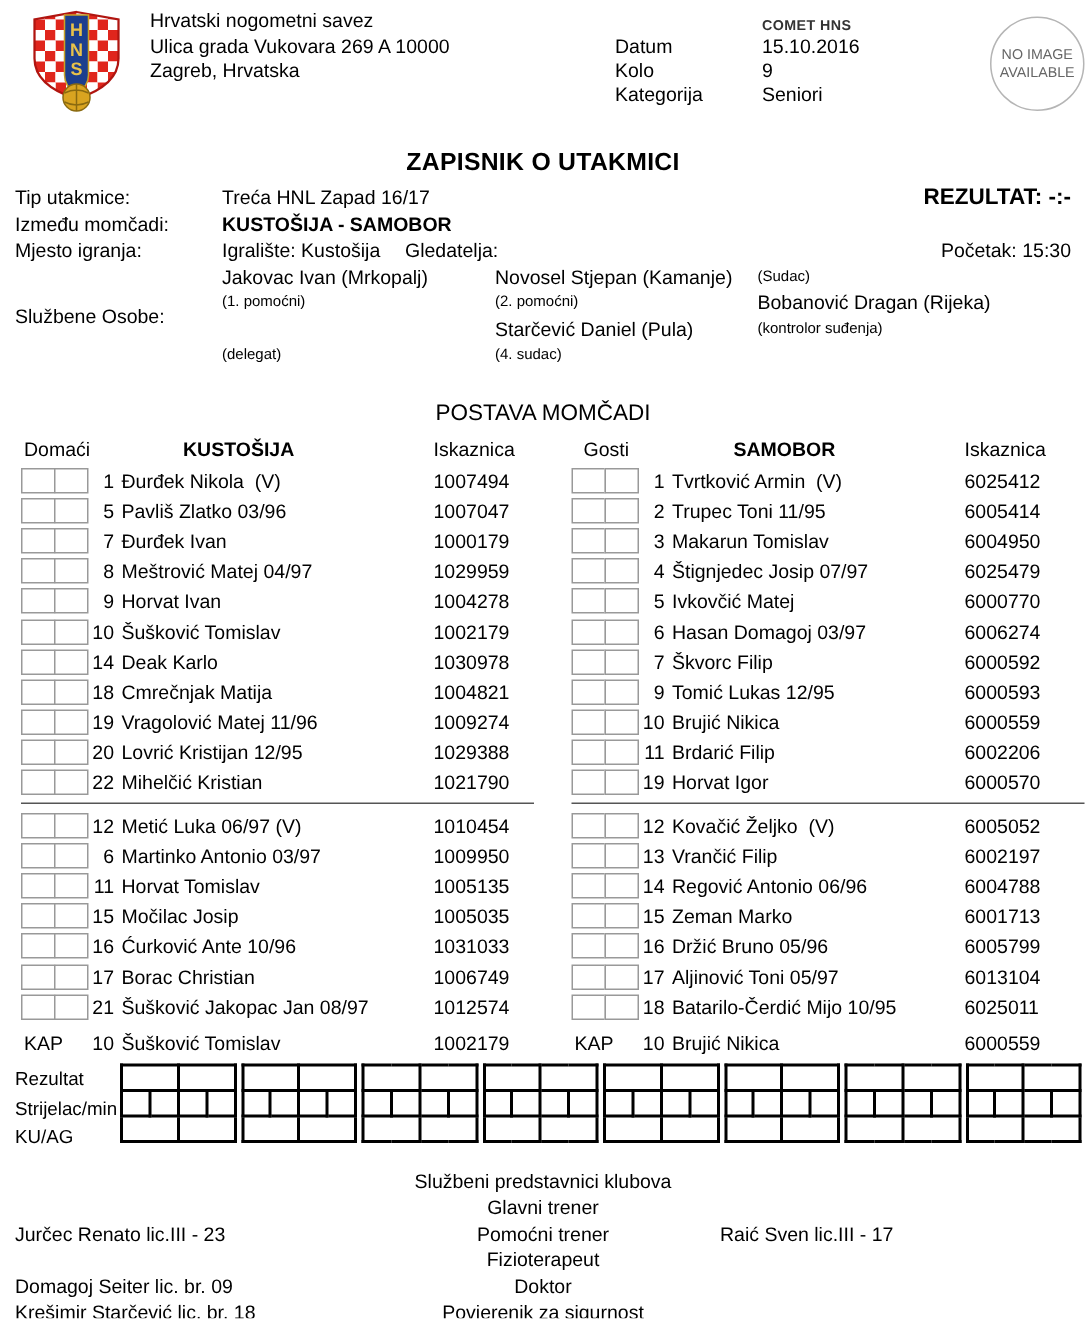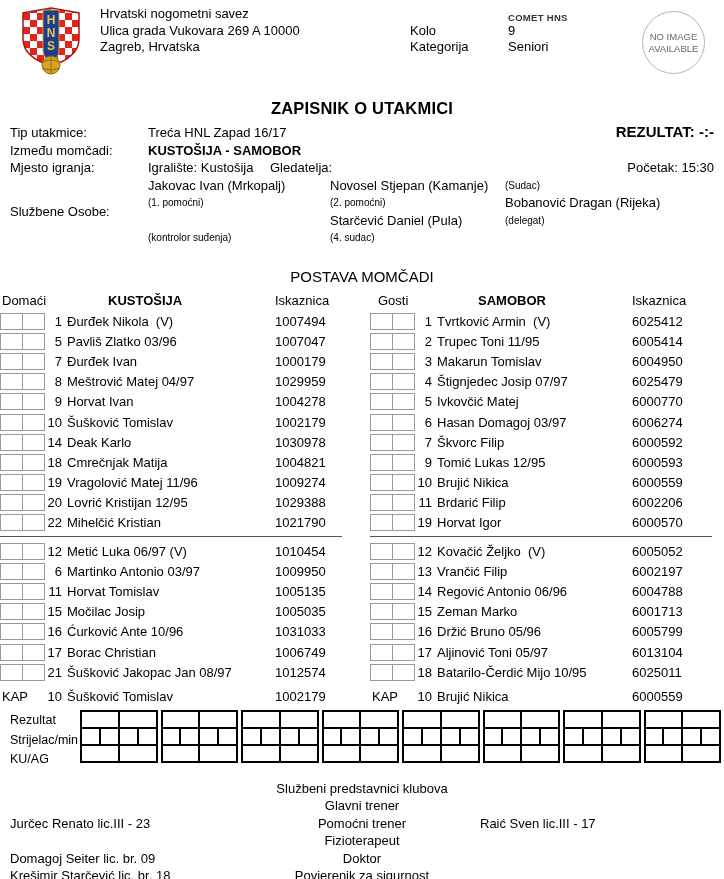--- a/index.html
+++ b/index.html
@@ -14,41 +14,41 @@
   }
   
   .header { position: relative; height: 76px; }
   .logo { position: absolute; left: 16px; top: 6px; }
   .org { position: absolute; left: 100px; top: 6px; line-height: 16.5px; }
   .meta { position: absolute; left: 410px; top: 8px; line-height: 16px; }
   .meta-row { display: flex; }
   .meta-label { width: 98px; flex: none; }
   .comet { font-size: 9.5px; font-weight: bold; color: #333; letter-spacing: .3px; padding-top: 2px; height: 15px; }
   .noimg {
-    position: absolute; left: 642px; top: 11px; width: 63px; height: 63px;
+    position: absolute; left: 660px; top: 11px; width: 63px; height: 63px;
     border: 1px solid #b5b5b5; border-radius: 50%;
     display: flex; flex-direction: column; align-items: center; justify-content: center;
     font-size: 9.5px; color: #666; line-height: 11.5px; text-align: left;
   }
   .title { text-align: center; font-size: 16.5px; font-weight: bold; letter-spacing: .2px; height: 20px; margin-top: 23px; }
   
   .match-info { margin-top: 4px; padding: 0 10px; }
   .mi-row { display: flex; line-height: 17.5px; align-items: baseline; }
   .mi-label { width: 138px; flex: none; }
   .mi-bold { font-weight: bold; }
   .mi-venue { width: 122px; flex: none; }
   .mi-right { margin-left: auto; }
   .rezultat { font-weight: bold; font-size: 15px; white-space: pre; }
   .off-wrap { display: flex; align-items: center; }
   .off-grid { display: grid; grid-template-columns: 182px 175px 1fr; }
   .off-name { line-height: 17.5px; }
   .off-role { font-size: 10px; line-height: 17px; }
   
   .lineup-title { text-align: center; font-size: 15px; font-weight: normal; margin: 22px 0 6px 0; }
-  .teams { display: flex; padding-left: 0; }
+  .teams { display: flex; padding-left: 14px; }
   .team { width: 346px; position: relative; }
   .team--away { margin-left: 24px; }
   .thead { position: relative; height: 20px; line-height: 20px; }
   .thead .side { position: absolute; left: 2px; }
   .team--away .thead .side { left: 8px; }
   .thead .tname { position: absolute; left: 60px; font-weight: bold; margin-left: 48px; }
   .tcard-col { position: absolute; left: 275px; }
   .team--away .tcard-col { left: 262px; }
   .prow { position: relative; height: 20.2px; display: flex; align-items: center; }
   .cb { width: 23px; height: 17px; border: 1px solid #999; flex: none; background: #fff; }
@@ -104,20 +104,24 @@
       <div>Hrvatski nogometni savez</div>
       <div>Ulica grada Vukovara 269 A 10000</div>
       <div>Zagreb, Hrvatska</div>
     </div>
     <div class="meta">
       <div class="meta-row">
         <span class="meta-label"></span>
         <span class="comet">COMET HNS</span>
       </div>
       <div class="meta-row">
+        <span class="meta-label">Datum</span>
+        <span>15.10.2016</span>
+      </div>
+      <div class="meta-row">
         <span class="meta-label">Kolo</span>
         <span>9</span>
       </div>
       <div class="meta-row">
         <span class="meta-label">Kategorija</span>
         <span>Seniori</span>
       </div>
     </div>
     <div class="noimg">
       <span>NO IMAGE</span>
@@ -147,22 +151,22 @@
       <span class="mi-label" style="line-height:17.5px">Službene Osobe:</span>
       <div class="off-grid">
         <span class="off-name">Jakovac Ivan (Mrkopalj)</span>
         <span class="off-name">Novosel Stjepan (Kamanje)</span>
         <span class="off-role">(Sudac)</span>
         <span class="off-role">(1. pomoćni)</span>
         <span class="off-role">(2. pomoćni)</span>
         <span class="off-name">Bobanović Dragan (Rijeka)</span>
         <span class="off-name"></span>
         <span class="off-name">Starčević Daniel (Pula)</span>
+        <span class="off-role">(kontrolor suđenja)</span>
         <span class="off-role">(delegat)</span>
-        <span class="off-role">(kontrolor suđenja)</span>
         <span class="off-role">(4. sudac)</span>
       </div>
     </div>
   </div>
 
   <div class="lineup-title">POSTAVA MOMČADI</div>
 
   <div class="teams">
     <div class="team team--home">
       <div class="thead">

